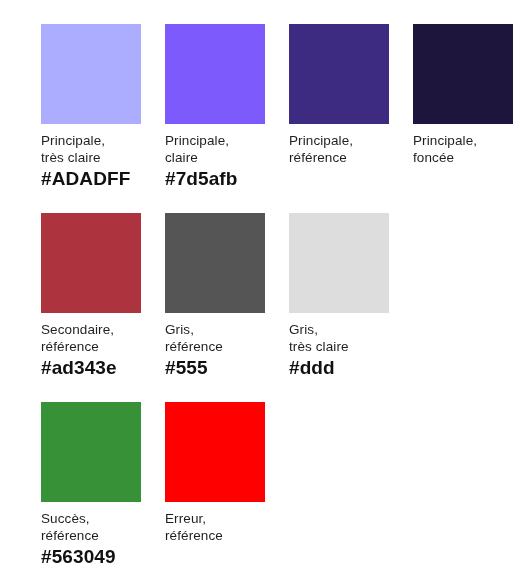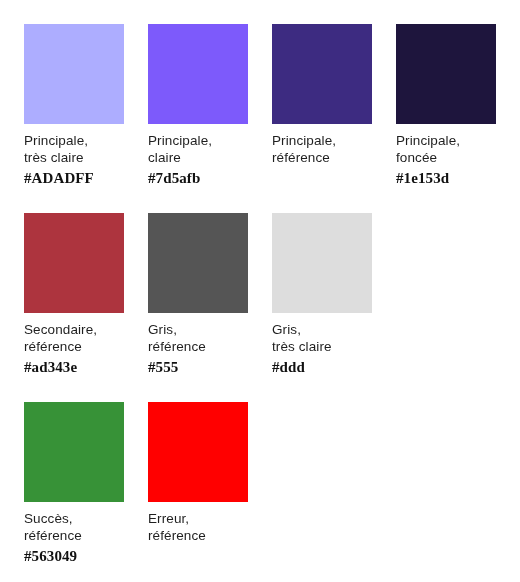--- a/index.html
+++ b/index.html
@@ -20,20 +20,21 @@
     width: 520px;
     height: 582px;
     padding: 24px 0 0 24px;
   }
   .swatch-grid {
     display: grid;
     grid-template-columns: repeat(4, 100px);
     column-gap: 24px;
     row-gap: 24px;
     align-content: start;
+    margin-left: 17px;
   }
   .swatch-cell {
     width: 100px;
   }
   .swatch-cell.empty .chip,
   .swatch-cell.empty .meta {
     visibility: hidden;
   }
   .chip {
     width: 100px;
@@ -46,27 +47,26 @@
   .swatch-name {
     font-size: 13.5px;
     line-height: 17px;
     color: #1f1f1f;
     font-weight: 400;
     letter-spacing: 0.1px;
     white-space: pre-line;
     word-break: break-word;
   }
   .swatch-hex {
-    font-size: 15px;
+    font-size: 19px;
     line-height: 21px;
     color: #111111;
     font-weight: 700;
     letter-spacing: 0.1px;
     padding-top: 2px;
-    font-family: Liberation Serif, serif;
   }
 </style>
 </head>
 <body>
 
 <div class="palette">
   <div class="swatch-grid">
       <div class="swatch-cell">
         <div class="chip" style="background: rgb(173, 173, 255);"></div>
         <div class="meta">
@@ -88,21 +88,20 @@
         <div class="meta">
           <div class="swatch-name">Principale,
 référence</div>
         </div>
       </div>
       <div class="swatch-cell">
         <div class="chip" style="background: rgb(30, 21, 61);"></div>
         <div class="meta">
           <div class="swatch-name">Principale,
 foncée</div>
-          <div class="swatch-hex">#1e153d</div>
         </div>
       </div>
       <div class="swatch-cell">
         <div class="chip" style="background: rgb(173, 52, 62);"></div>
         <div class="meta">
           <div class="swatch-name">Secondaire,
 référence</div>
           <div class="swatch-hex">#ad343e</div>
         </div>
       </div>

